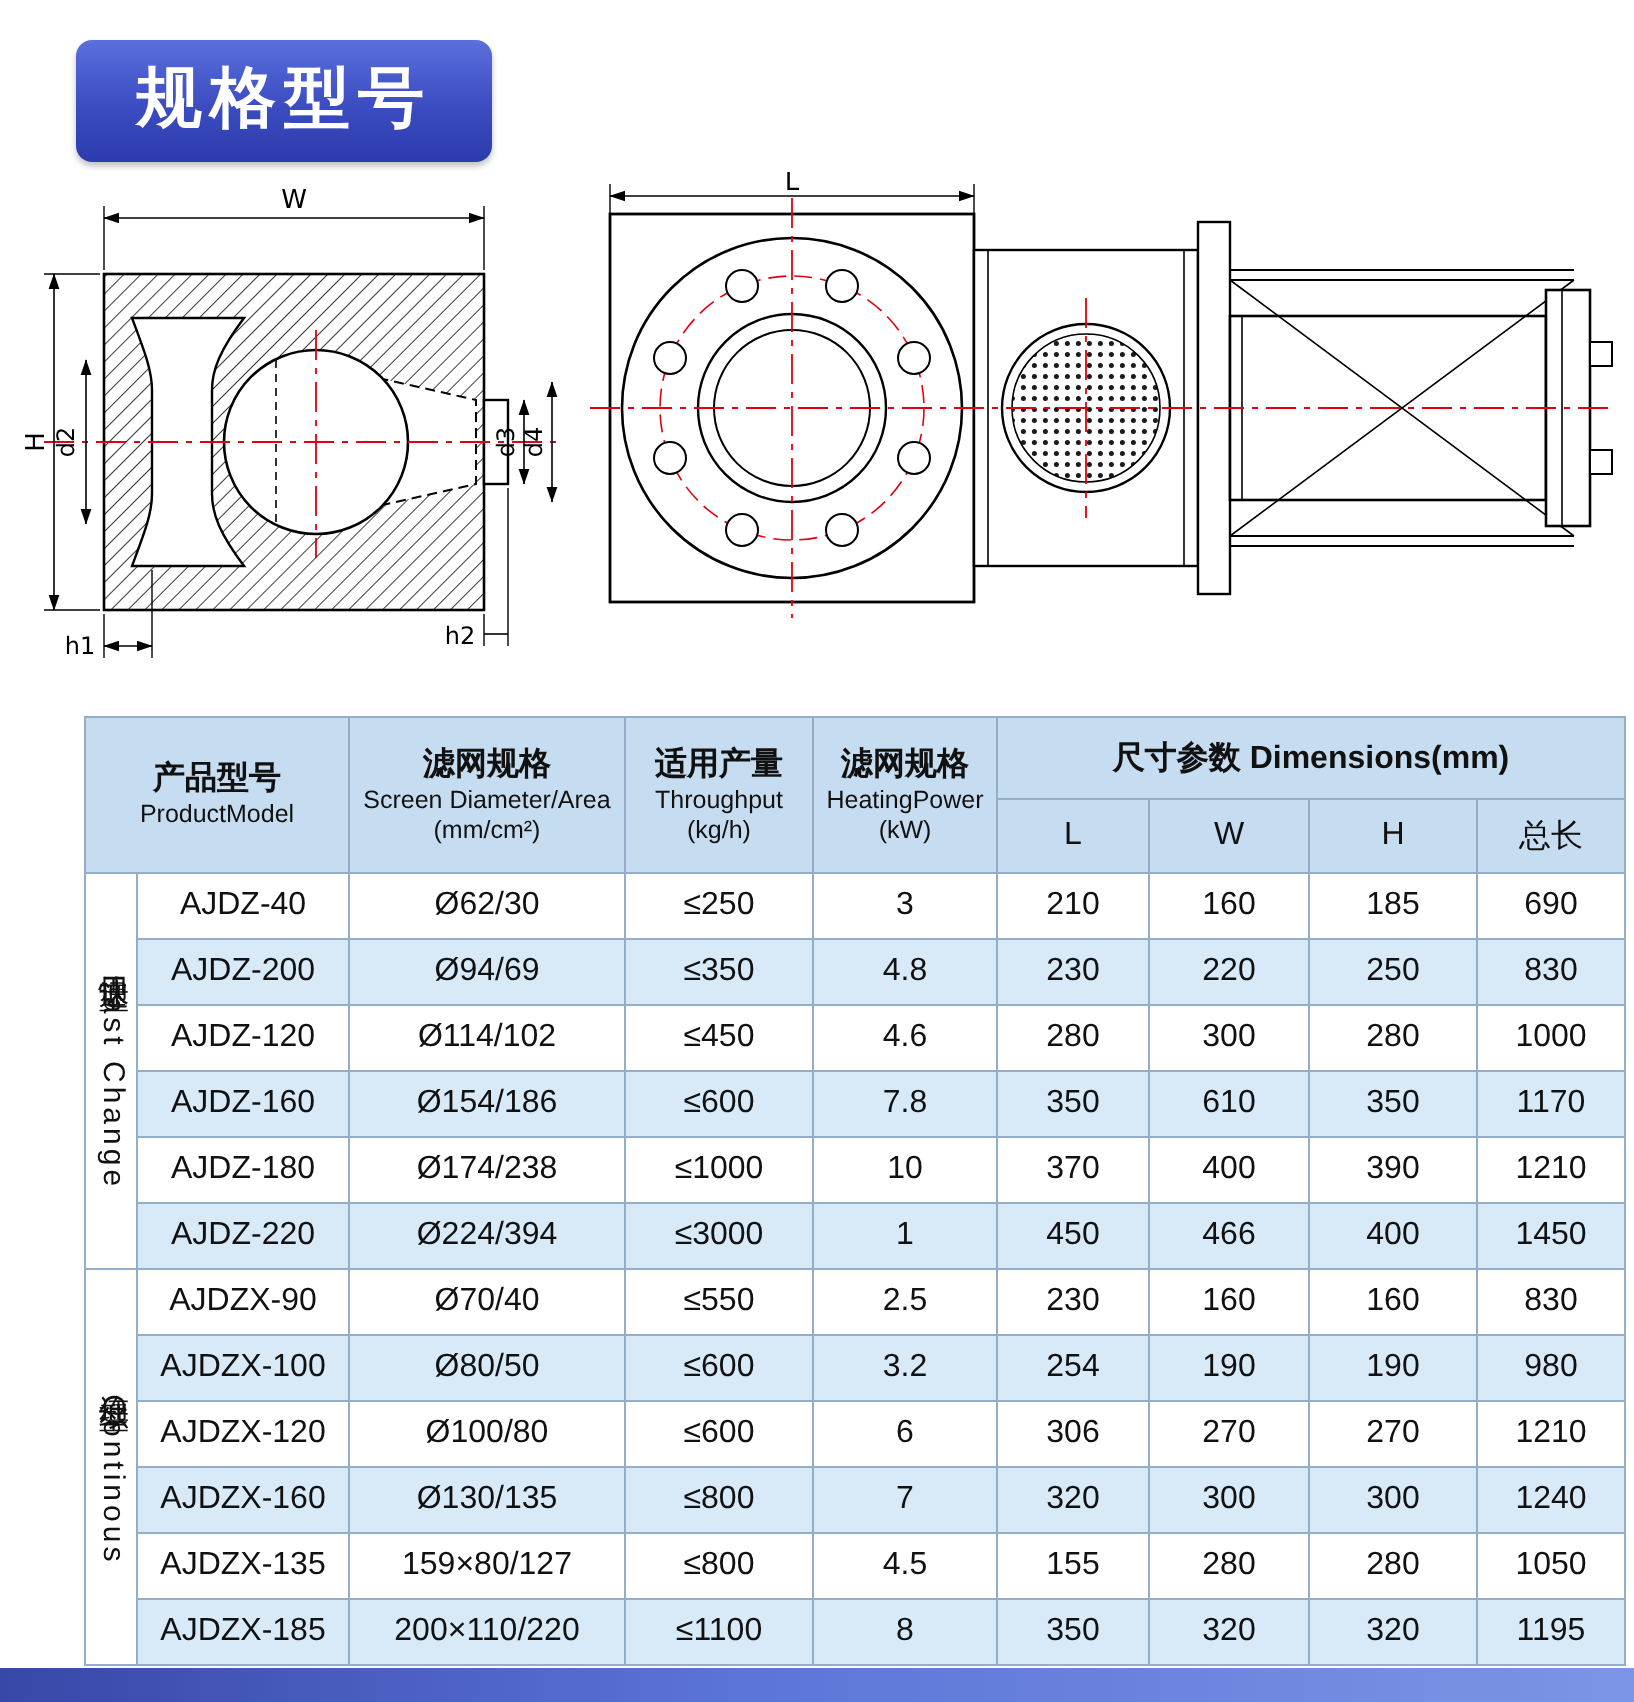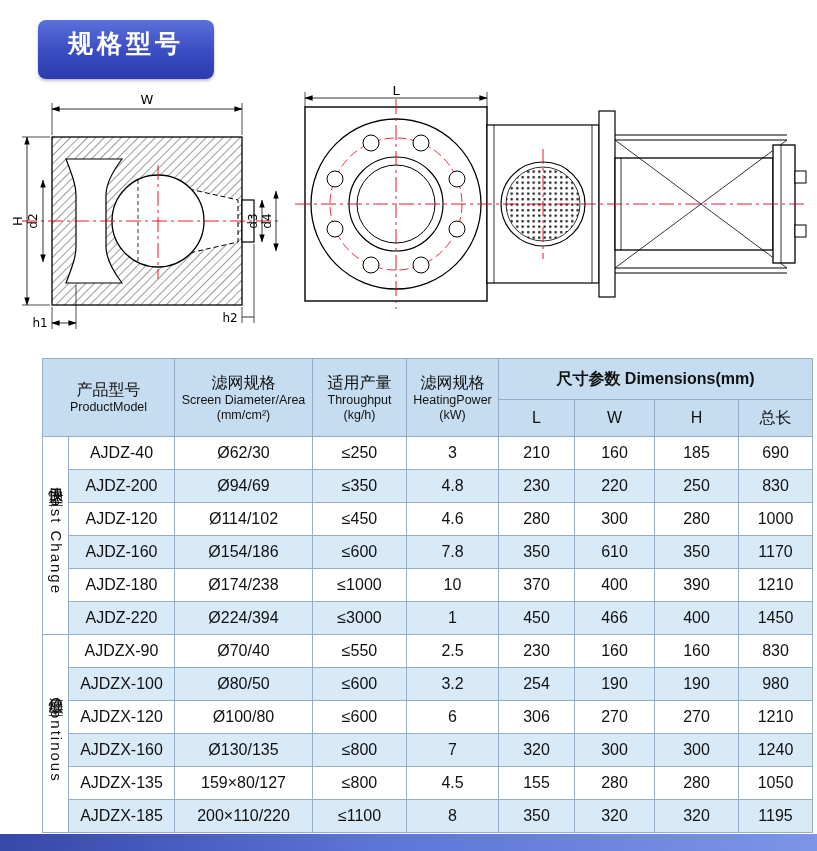--- a/index.html
+++ b/index.html
@@ -8,22 +8,22 @@
     background:#fff;
     font-family:"Liberation Sans","DejaVu Sans",sans-serif;
     color:#111;
   }
   body { position:relative; overflow:hidden; }
 
   
   .badge {
     position:absolute; left:38px; top:20px;
     background:linear-gradient(180deg,#5b6fdd 0%,#3a4cc0 55%,#2c3cae 100%);
-    color:#fff; font-size:25px; font-weight:bold; letter-spacing:4px;
-    padding:7px 30px 19px; border-radius:8px;
+    color:#fff; font-size:33px; font-weight:bold; letter-spacing:4px;
+    padding:7px 30px 9px; border-radius:8px;
     box-shadow:0 2px 3px rgba(0,0,0,.25);
   }
 
   
   .drawings {
     position:absolute; top:86px; left:10px; width:800px; height:258px;
     display:flex; align-items:flex-start;
   }
   .front-view { width:285px; height:252px; }
   .side-view  { width:515px; height:252px; }
@@ -34,21 +34,21 @@
     position:absolute; top:358px; left:42px; width:770px;
     border-collapse:collapse; table-layout:fixed;
   }
   table.spec th, table.spec td {
     border:1px solid #93aec6;
     text-align:center; vertical-align:middle;
     font-size:16px; font-weight:normal;
     overflow:hidden;
   }
   thead th { background:#c6ddf1; }
-  thead .zh { font-size:16px; font-weight:normal; line-height:1.25; }
+  thead .zh { font-size:16px; font-weight:bold; line-height:1.25; }
   thead .sub { font-size:12.5px; line-height:1.2; }
   thead tr.dims-row th { height:37px; font-size:16px; }
   thead tr.top-row th { height:41px; }
   thead th.dims-merged { font-size:16px; font-weight:bold;margin-top:28px; }
   tbody td { height:33px; background:#fff; }
   tbody tr:nth-child(even) td { background:#d8e9f8; }
   th.group-label { background:#fff; padding:2px 0; }
   th.group-label .vert {
     writing-mode:vertical-lr; text-orientation:mixed;
     margin:0 auto; font-size:15px; letter-spacing:2px; white-space:nowrap;

